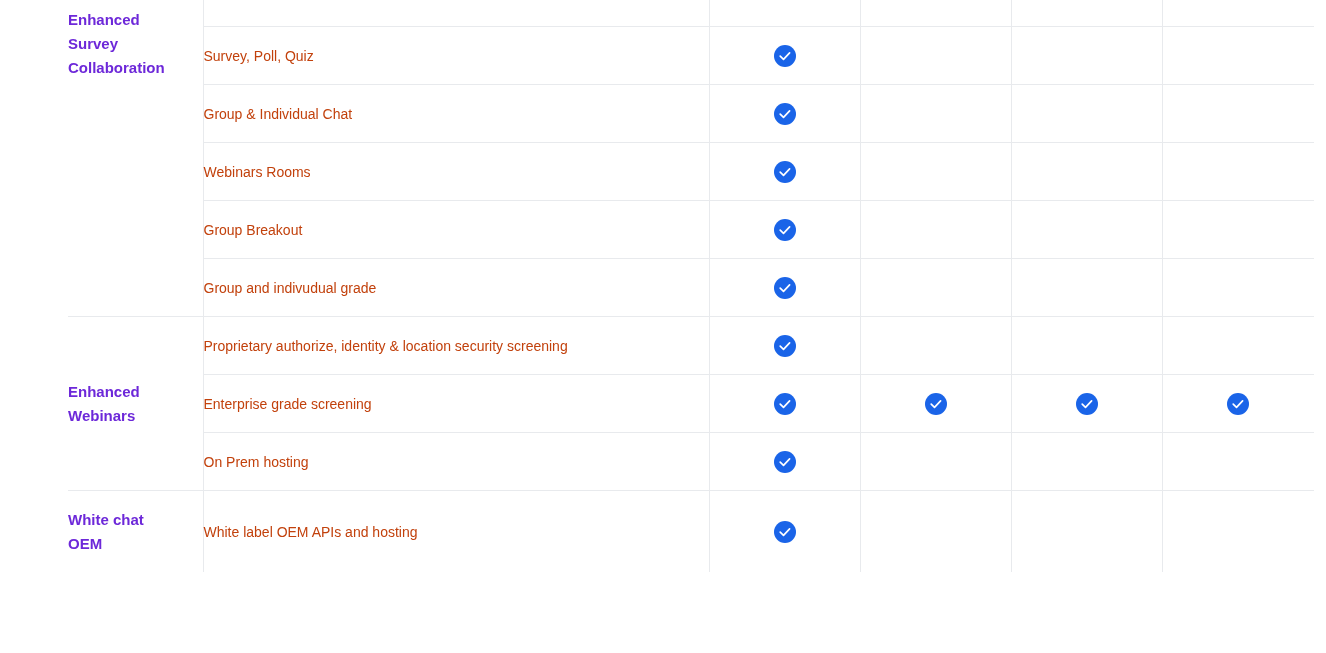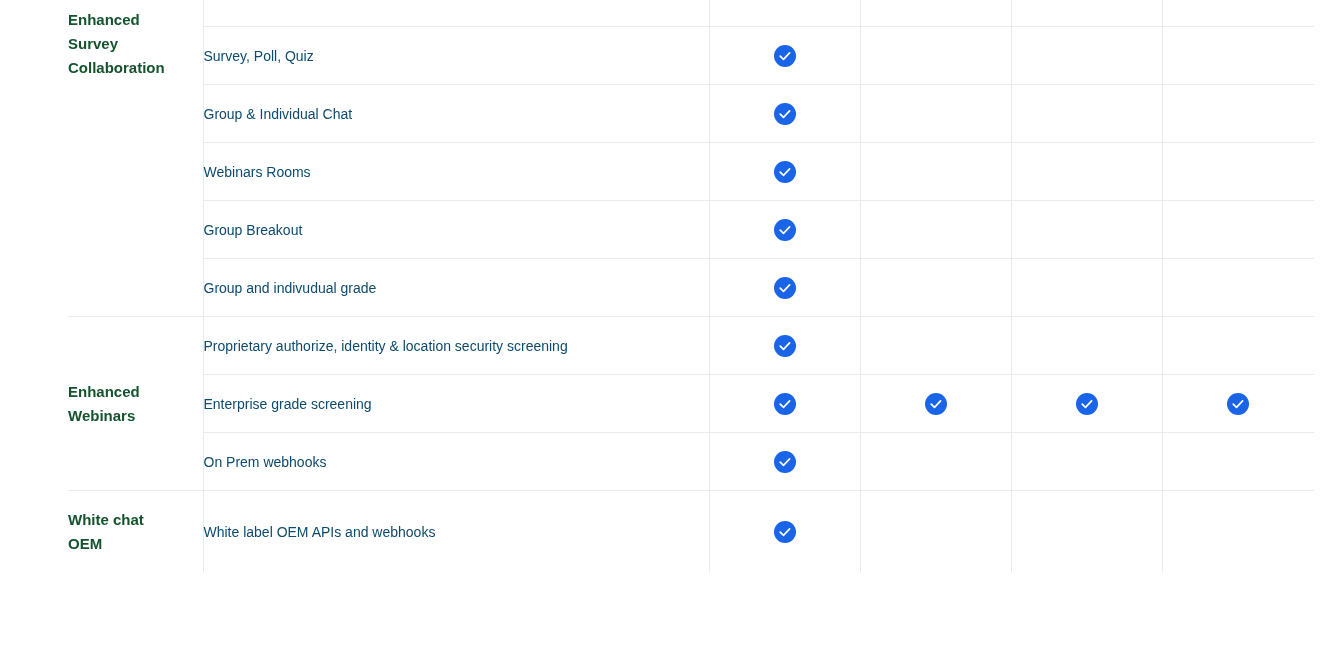--- a/index.html
+++ b/index.html
@@ -36,31 +36,31 @@
   .col-plan     { width: 151px; }
   .col-plan-last{ width: 152px; }
 
   
   td.category-cell {
     border-bottom: 1px solid #e8eaed;
     border-right: 1px solid #e8eaed;
     padding: 0 0 0 15px;
     font-size: 15px;
     font-weight: bold;
-    color: #14532d;
+    color: #6d28d9;
     line-height: 24px;
     vertical-align: middle;
   }
 
   
   td.feature-cell {
     border-right: 1px solid #e8eaed;
     padding: 0 12px 0 16px;
     font-size: 14px;
-    color: #0c4a6e;
+    color: #c2410c;
     line-height: 20px;
   }
 
   
   td.plan-cell {
     border-right: 1px solid #e8eaed;
     text-align: center;
   }
   td.plan-cell.last {
     border-right: none;
@@ -184,34 +184,34 @@
               <path d="M2.2 7.2 L5.5 10.3 L11.6 3.9" fill="none" stroke="#ffffff" stroke-width="1.7" stroke-linecap="round" stroke-linejoin="round"></path>
             </svg></span></td>
         <td class="plan-cell"><span class="check-icon"><svg width="14" height="14" viewBox="0 0 14 14" aria-hidden="true">
               <path d="M2.2 7.2 L5.5 10.3 L11.6 3.9" fill="none" stroke="#ffffff" stroke-width="1.7" stroke-linecap="round" stroke-linejoin="round"></path>
             </svg></span></td>
         <td class="plan-cell last"><span class="check-icon"><svg width="14" height="14" viewBox="0 0 14 14" aria-hidden="true">
               <path d="M2.2 7.2 L5.5 10.3 L11.6 3.9" fill="none" stroke="#ffffff" stroke-width="1.7" stroke-linecap="round" stroke-linejoin="round"></path>
             </svg></span></td>
       </tr>
       <tr class="row-std">
-        <td class="feature-cell">On Prem webhooks</td>
+        <td class="feature-cell">On Prem hosting</td>
         <td class="plan-cell"><span class="check-icon"><svg width="14" height="14" viewBox="0 0 14 14" aria-hidden="true">
               <path d="M2.2 7.2 L5.5 10.3 L11.6 3.9" fill="none" stroke="#ffffff" stroke-width="1.7" stroke-linecap="round" stroke-linejoin="round"></path>
             </svg></span></td>
         <td class="plan-cell"><span class="check-empty"></span></td>
         <td class="plan-cell"><span class="check-empty"></span></td>
         <td class="plan-cell last"><span class="check-empty"></span></td>
       </tr>
       <tr class="row-tall">
         <td class="category-cell" rowspan="1" style="border-bottom: none;">
           <div>White chat</div>
           <div>OEM</div>
         </td>
-        <td class="feature-cell" style="border-bottom: none;">White label OEM APIs and webhooks</td>
+        <td class="feature-cell" style="border-bottom: none;">White label OEM APIs and hosting</td>
         <td class="plan-cell" style="border-bottom: none;"><span class="check-icon"><svg width="14" height="14" viewBox="0 0 14 14" aria-hidden="true">
               <path d="M2.2 7.2 L5.5 10.3 L11.6 3.9" fill="none" stroke="#ffffff" stroke-width="1.7" stroke-linecap="round" stroke-linejoin="round"></path>
             </svg></span></td>
         <td class="plan-cell" style="border-bottom: none;"><span class="check-empty"></span></td>
         <td class="plan-cell" style="border-bottom: none;"><span class="check-empty"></span></td>
         <td class="plan-cell last" style="border-bottom: none;"><span class="check-empty"></span></td>
       </tr>
     </tbody>
 </table>
 

